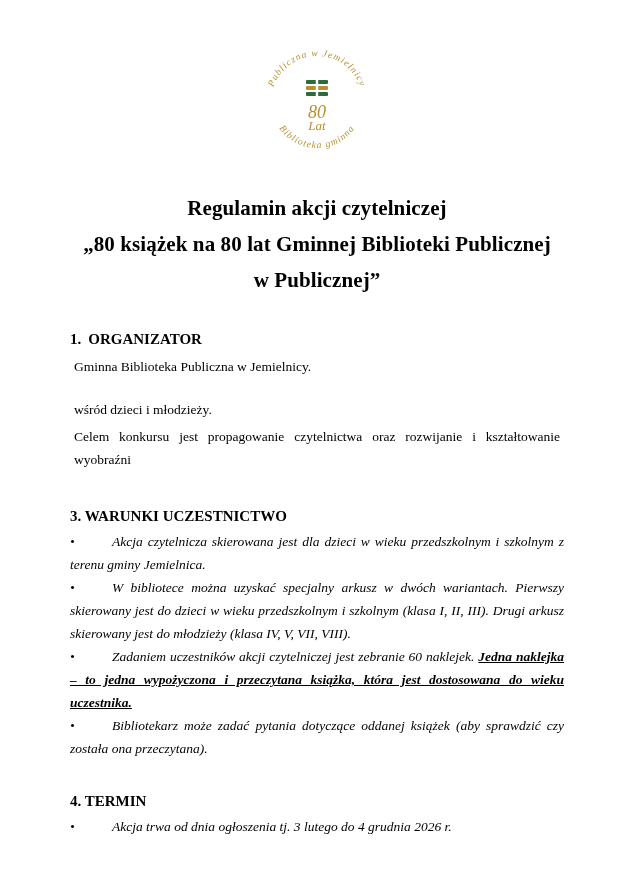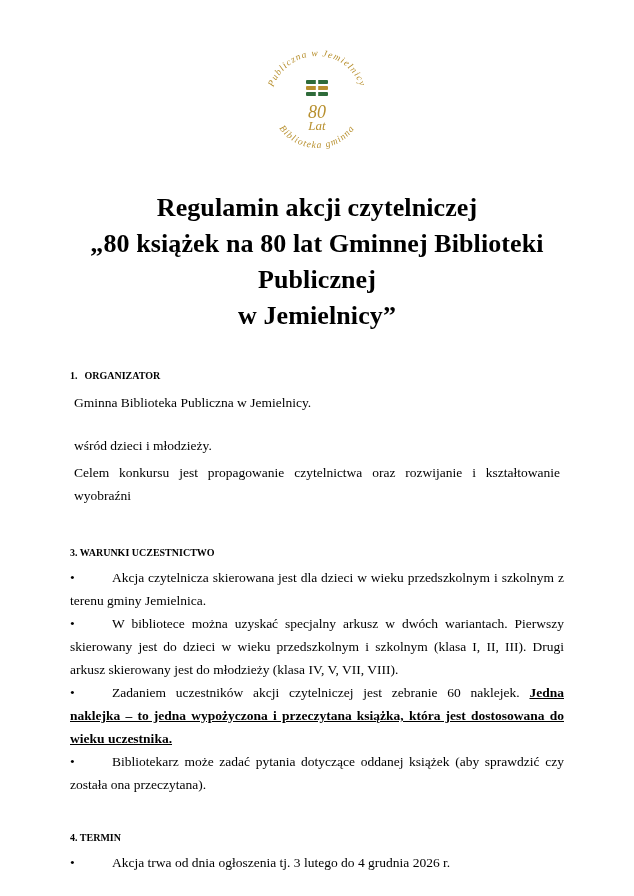--- a/index.html
+++ b/index.html
@@ -40,52 +40,53 @@
   }
   .logo svg { display: block; }
 
   
   .title-block {
     text-align: center;
     margin-top: 40px;
   }
   .title-line {
     font-weight: bold;
-    font-size: 26px;
+    font-size: 21px;
     line-height: 36px;
     letter-spacing: 0.1px;
   }
 
   
   .content {
     margin-top: 30px;
     font-size: 13.5px;
     line-height: 23px;
     text-align: justify;
   }
   .section-head {
     font-weight: bold;
-    font-size: 10px;
+    font-size: 15px;
     margin-top: 18px;
     margin-bottom: 2px;
   }
   .section-head.first { margin-top: 0; }
   .section-head .num-gap { display: inline-block; width: 7px; }
 
   p.para {
     margin: 4px;
     text-align: justify;
   }
 
   .bullet-item {
     margin: 0;
     text-align: justify;
     text-indent: 0;
     position: relative;
     padding-left: 0;
+    font-style: italic;
   }
   .bullet-item .dot {
     display: inline-block;
     width: 42px;
   }
   .bullet-item .dot::before {
     content: "\2022";
   }
   .u-bold {
     font-weight: bold;
@@ -122,21 +123,21 @@
 
         <text x="60" y="74" text-anchor="middle" font-family="Liberation Serif, serif" font-size="18" font-style="italic" fill="#b8902f">80</text>
         <text x="60" y="86" text-anchor="middle" font-family="Liberation Serif, serif" font-size="13" font-style="italic" fill="#b8902f">Lat</text>
       </svg>
     </div>
   </div>
 
   <div class="title-block">
     <div class="title-line">Regulamin akcji czytelniczej</div>
     <div class="title-line">„80 książek na 80 lat Gminnej Biblioteki Publicznej</div>
-    <div class="title-line">w Jemielnicy”</div>
+    <div class="title-line">w Publicznej”</div>
   </div>
 
   <div class="content">
 
     <div class="section-head first">
       <span>1.</span><span class="num-gap"></span><span>ORGANIZATOR</span>
     </div>
     <p class="para">Gminna Biblioteka Publiczna w Jemielnicy.</p>
 
     <div class="spacer-sm"></div>

